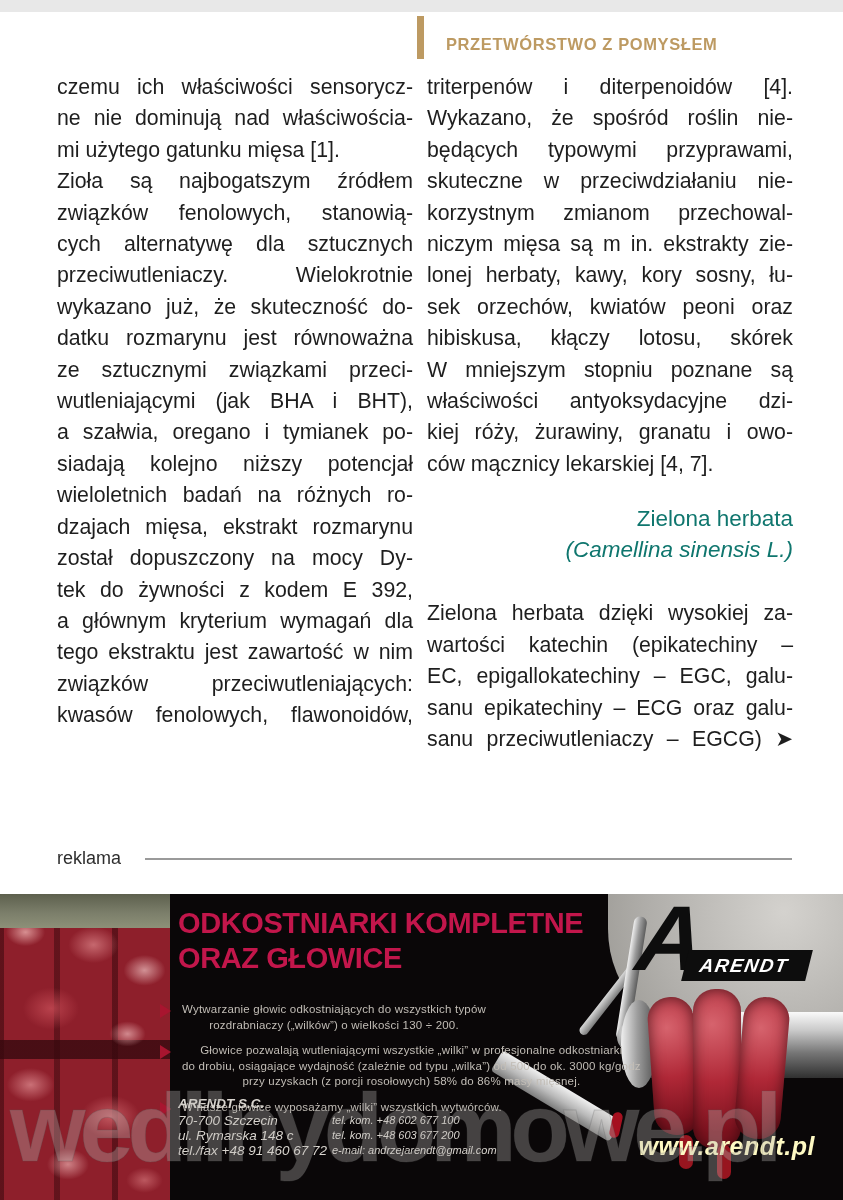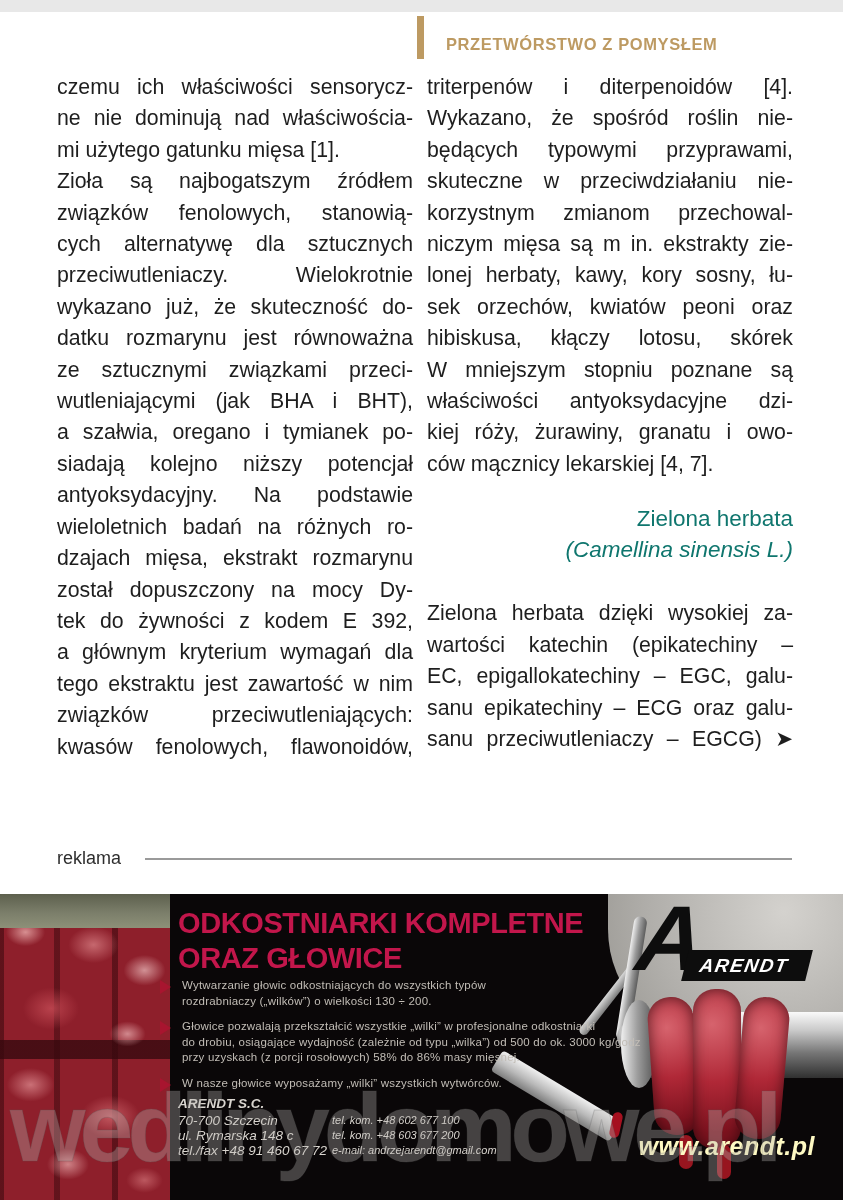--- a/index.html
+++ b/index.html
@@ -70,21 +70,21 @@
   .drip{position:absolute;width:14px;height:34px;border-radius:8px;background:#97151f;}
   .drip1{left:28px;top:146px;}
   .drip2{left:66px;top:156px;}
   
   .logo{position:absolute;top:8px;right:36px;width:170px;height:92px;}
   .logo-a{position:absolute;left:0;top:-10px;font-style:italic;font-weight:900;font-size:92px;line-height:92px;color:#0d0d0d;transform:skewX(-6deg);}
   .logo-bar{position:absolute;left:48px;top:48px;width:124px;height:31px;background:#0d0d0d;transform:skewX(-14deg);}
   .logo-bar span{display:block;font-style:italic;font-weight:800;font-size:19px;line-height:31px;color:#ffffff;letter-spacing:1.5px;padding-left:15px;transform:skewX(4deg);}
   
   .ad-title{position:absolute;left:178px;top:12px;font-weight:800;font-size:29px;line-height:35px;letter-spacing:-.4px;}
-  .bullets{position:absolute;left:160px;top:84px;width:575px;}
+  .bullets{position:absolute;left:160px;top:108px;width:575px;text-align:center;}
   .bullet-row{display:flex;gap:11px;margin-bottom:10px;}
   .bullet-arrow{flex:0 0 auto;width:0;height:0;margin-top:2px;
     border-left:11px solid #a8152f;border-top:7px solid transparent;border-bottom:7px solid transparent;}
   .bullet-text{font-size:11.5px;line-height:15.5px;color:#c2bdb6;letter-spacing:.2px;}
   .ad-contact{position:absolute;left:178px;top:202px;font-style:italic;color:#d9d5cf;font-size:13.5px;line-height:15px;}
   .ad-company{font-weight:bold;margin-bottom:2px;}
   .ad-contact2{position:absolute;left:332px;top:219px;font-style:italic;color:#d9d5cf;font-size:11px;line-height:15px;}
   .ad-site{position:absolute;right:28px;top:238px;font-style:italic;font-weight:bold;font-size:25px;color:#fef9c3;letter-spacing:.5px;}
   .watermark{position:absolute;left:10px;top:178px;z-index:9;white-space:nowrap;
     font-weight:700;font-size:97px;letter-spacing:-6px;color:rgba(185,183,180,.34);
@@ -105,21 +105,20 @@
       <div class="aline">Zioła są najbogatszym źródłem</div>
       <div class="aline">związków fenolowych, stanowią-</div>
       <div class="aline">cych alternatywę dla sztucznych</div>
       <div class="aline">przeciwutleniaczy. Wielokrotnie</div>
       <div class="aline">wykazano już, że skuteczność do-</div>
       <div class="aline">datku rozmarynu jest równoważna</div>
       <div class="aline">ze sztucznymi związkami przeci-</div>
       <div class="aline">wutleniającymi (jak BHA i BHT),</div>
       <div class="aline">a szałwia, oregano i tymianek po-</div>
       <div class="aline">siadają kolejno niższy potencjał</div>
-      <div class="aline">antyoksydacyjny. Na podstawie</div>
       <div class="aline">wieloletnich badań na różnych ro-</div>
       <div class="aline">dzajach mięsa, ekstrakt rozmarynu</div>
       <div class="aline">został dopuszczony na mocy Dy-</div>
       <div class="aline">tek do żywności z kodem E 392,</div>
       <div class="aline">a głównym kryterium wymagań dla</div>
       <div class="aline">tego ekstraktu jest zawartość w nim</div>
       <div class="aline">związków przeciwutleniających:</div>
       <div class="aline">kwasów fenolowych, flawonoidów,</div>
     </div>
 
@@ -191,21 +190,21 @@
         <div class="bullet-row">
           <div class="bullet-arrow"></div>
           <div class="bullet-text">
             <div>Wytwarzanie głowic odkostniających do wszystkich typów</div>
             <div>rozdrabniaczy („wilków”) o wielkości 130 ÷ 200.</div>
           </div>
         </div>
         <div class="bullet-row">
           <div class="bullet-arrow"></div>
           <div class="bullet-text">
-            <div>Głowice pozwalają przekształcić wszystkie „wilki” w profesjonalne odkostniarki</div>
+            <div>Głowice pozwalają wutleniającymi wszystkie „wilki” w profesjonalne odkostniarki</div>
             <div>do drobiu, osiągające wydajność (zależnie od typu „wilka”) od 500 do ok. 3000 kg/godz</div>
             <div>przy uzyskach (z porcji rosołowych) 58% do 86% masy mięsnej.</div>
           </div>
         </div>
         <div class="bullet-row">
           <div class="bullet-arrow"></div>
           <div class="bullet-text">
             <div>W nasze głowice wyposażamy „wilki” wszystkich wytwórców.</div>
           </div>
         </div>

